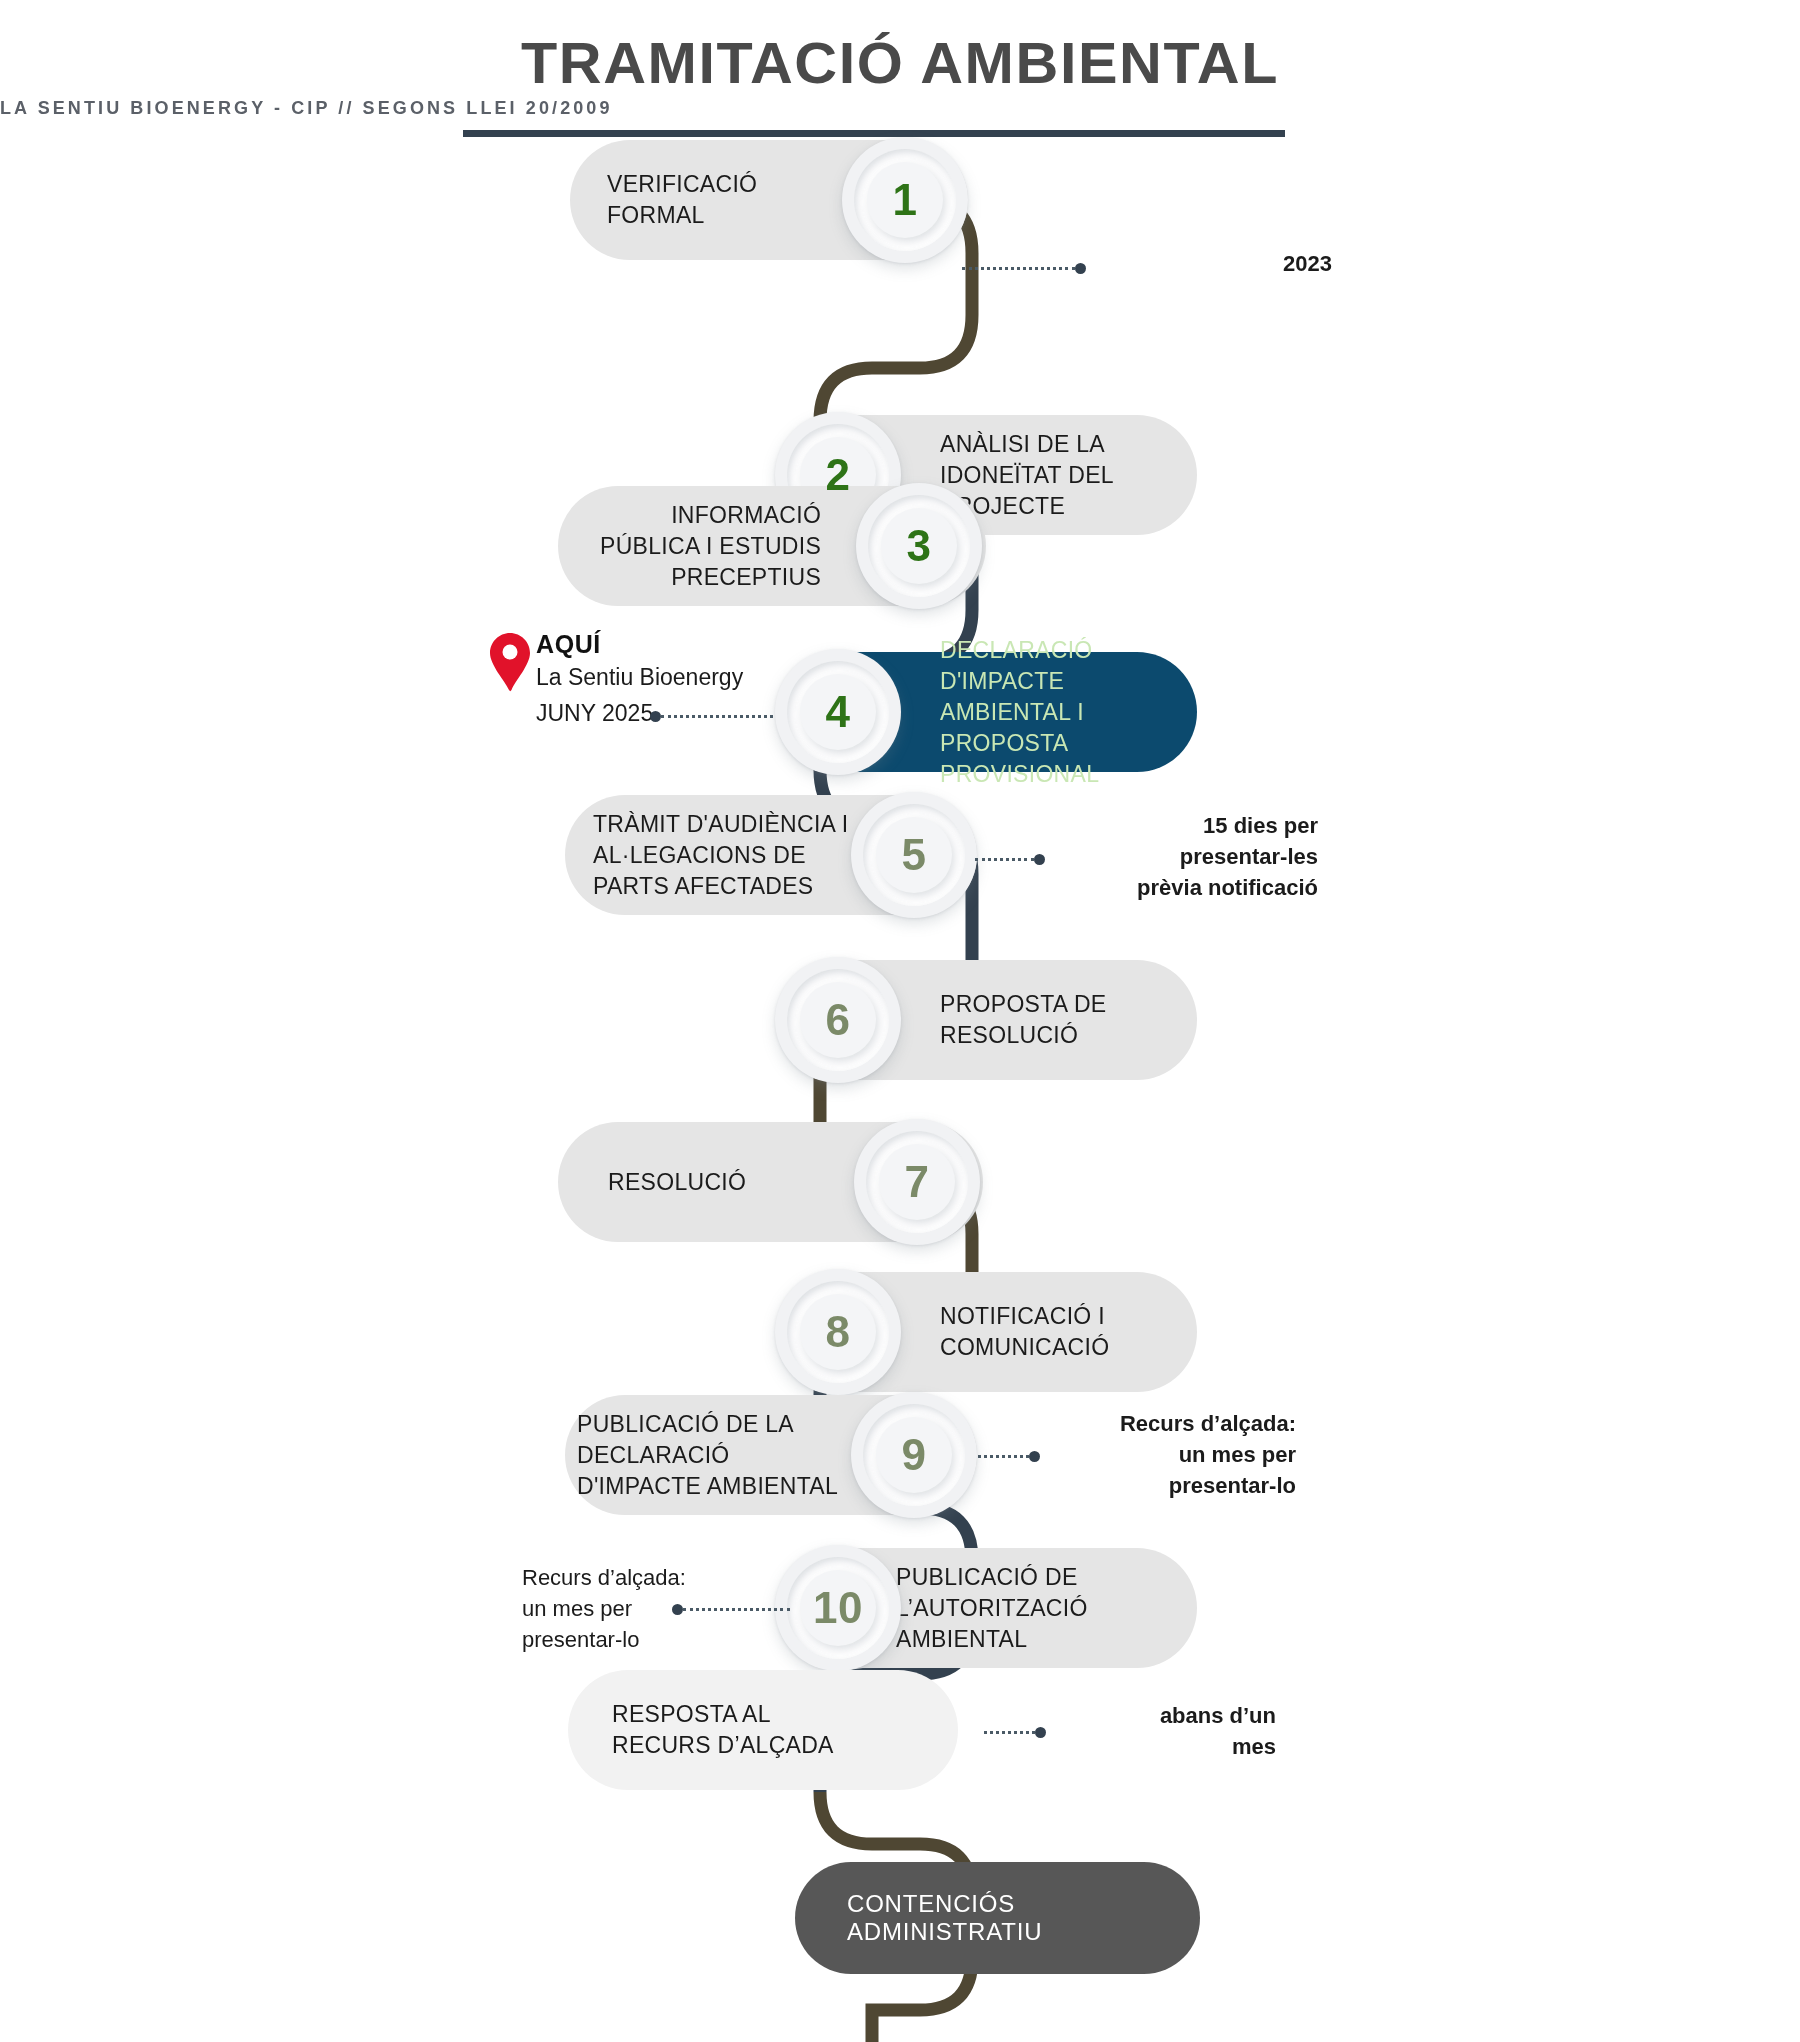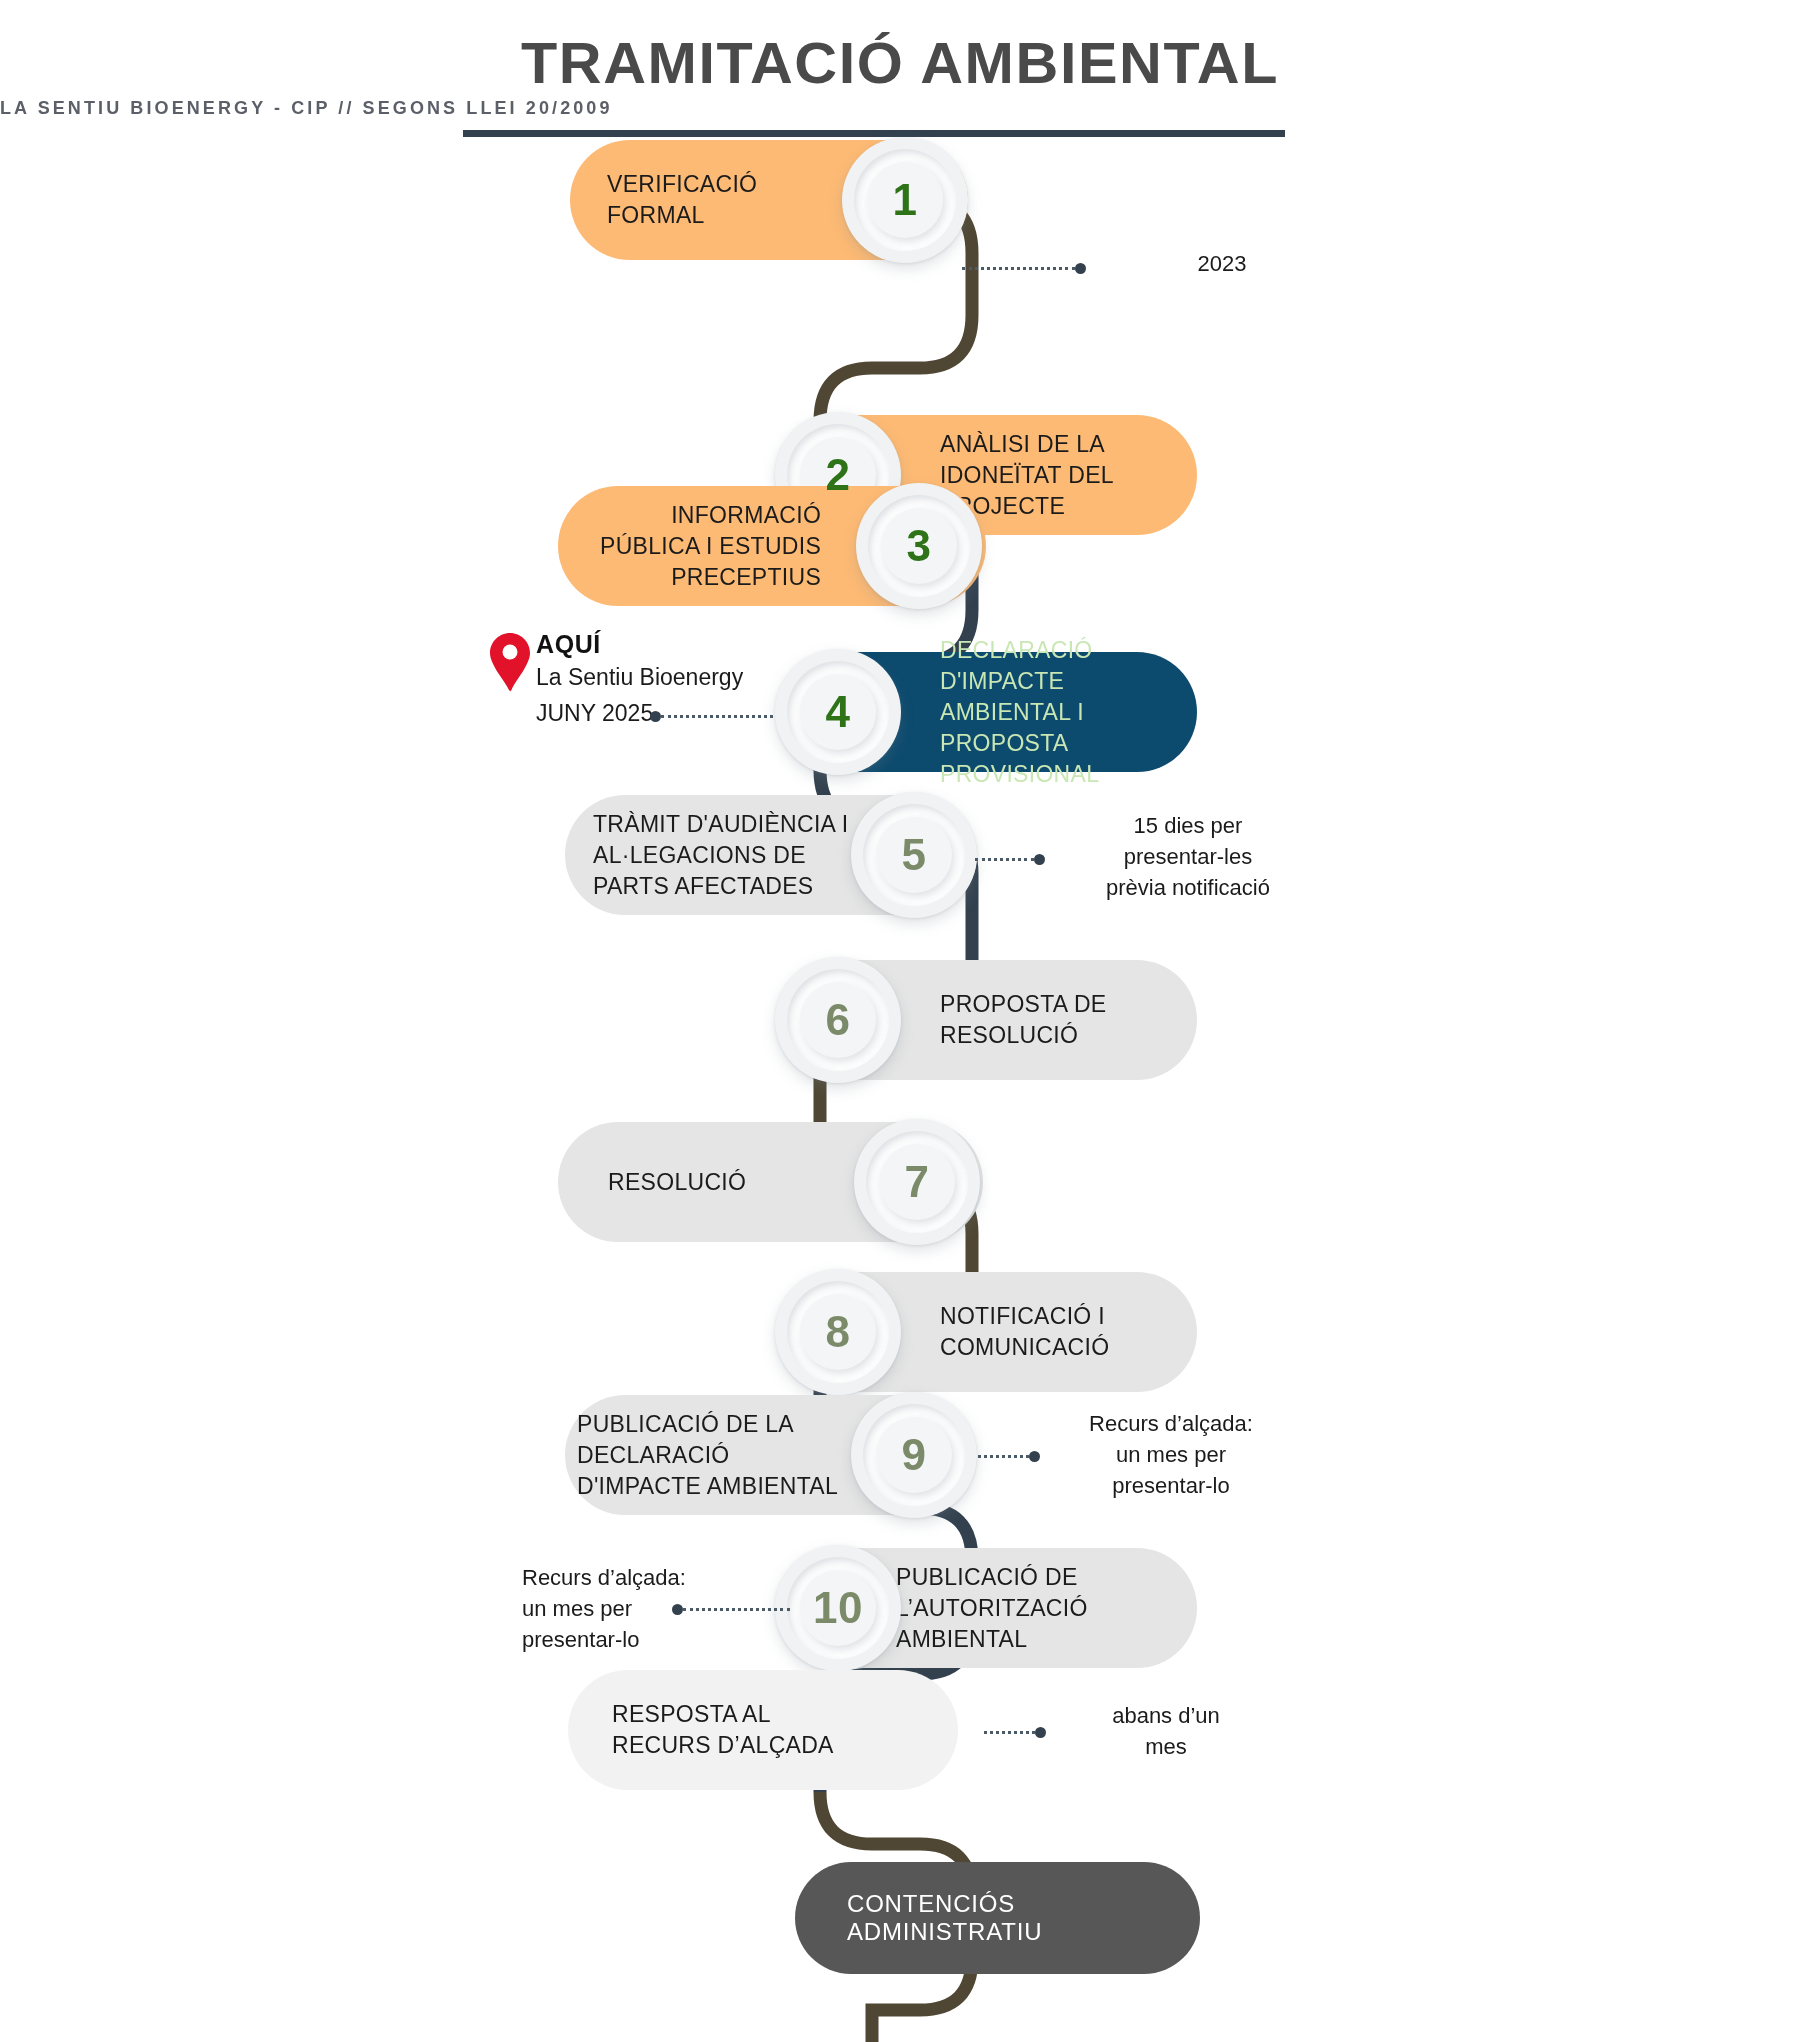--- a/index.html
+++ b/index.html
@@ -46,21 +46,21 @@
     position:absolute; top:0; height:120px;
     border-radius:60px;
     display:flex; align-items:center;
   }
   .pill-label {
     font-size:23px; line-height:31px;
     color:#1b1b1b;
     letter-spacing:0.3px;
     white-space:pre-line;
   }
-  .pill.green   { background:#fdba74; }
+  .pill.green   { background:#e5e5e5; }
   .pill.grey    { background:#e5e5e5; }
   .pill.lightgrey { background:#f2f2f2; }
   .pill.darkgreen { background:#0c4a6e; }
   .pill.darkgreen .pill-label { color:#c9e7b4; }
 
   
   .num-circle {
     position:absolute; top:-3px;
     width:126px; height:126px; border-radius:50%;
     background:#f1f2f4;
@@ -90,21 +90,21 @@
   .num-circle.n-green .num { color:#2e7317; }
   .num-circle.n-olive .num { color:#7b8a68; }
 
   
   .anno {
     position:absolute;
     font-size:22px; line-height:31px;
     color:#1b1b1b;
     white-space:pre-line;
   }
-  .anno.right { text-align:center; }
+  .anno.right { text-align:right;font-weight:bold; }
   .anno.left  { text-align:left; }
 
   .leader { position:absolute; height:12px; display:flex; align-items:center; }
   .leader .dots {
     flex:1 1 auto; height:0;
     border-top:3px dotted #4a5a66;
   }
   .leader .dot {
     width:11px; height:11px; border-radius:50%;
     background:#33414f; flex:0 0 auto;

